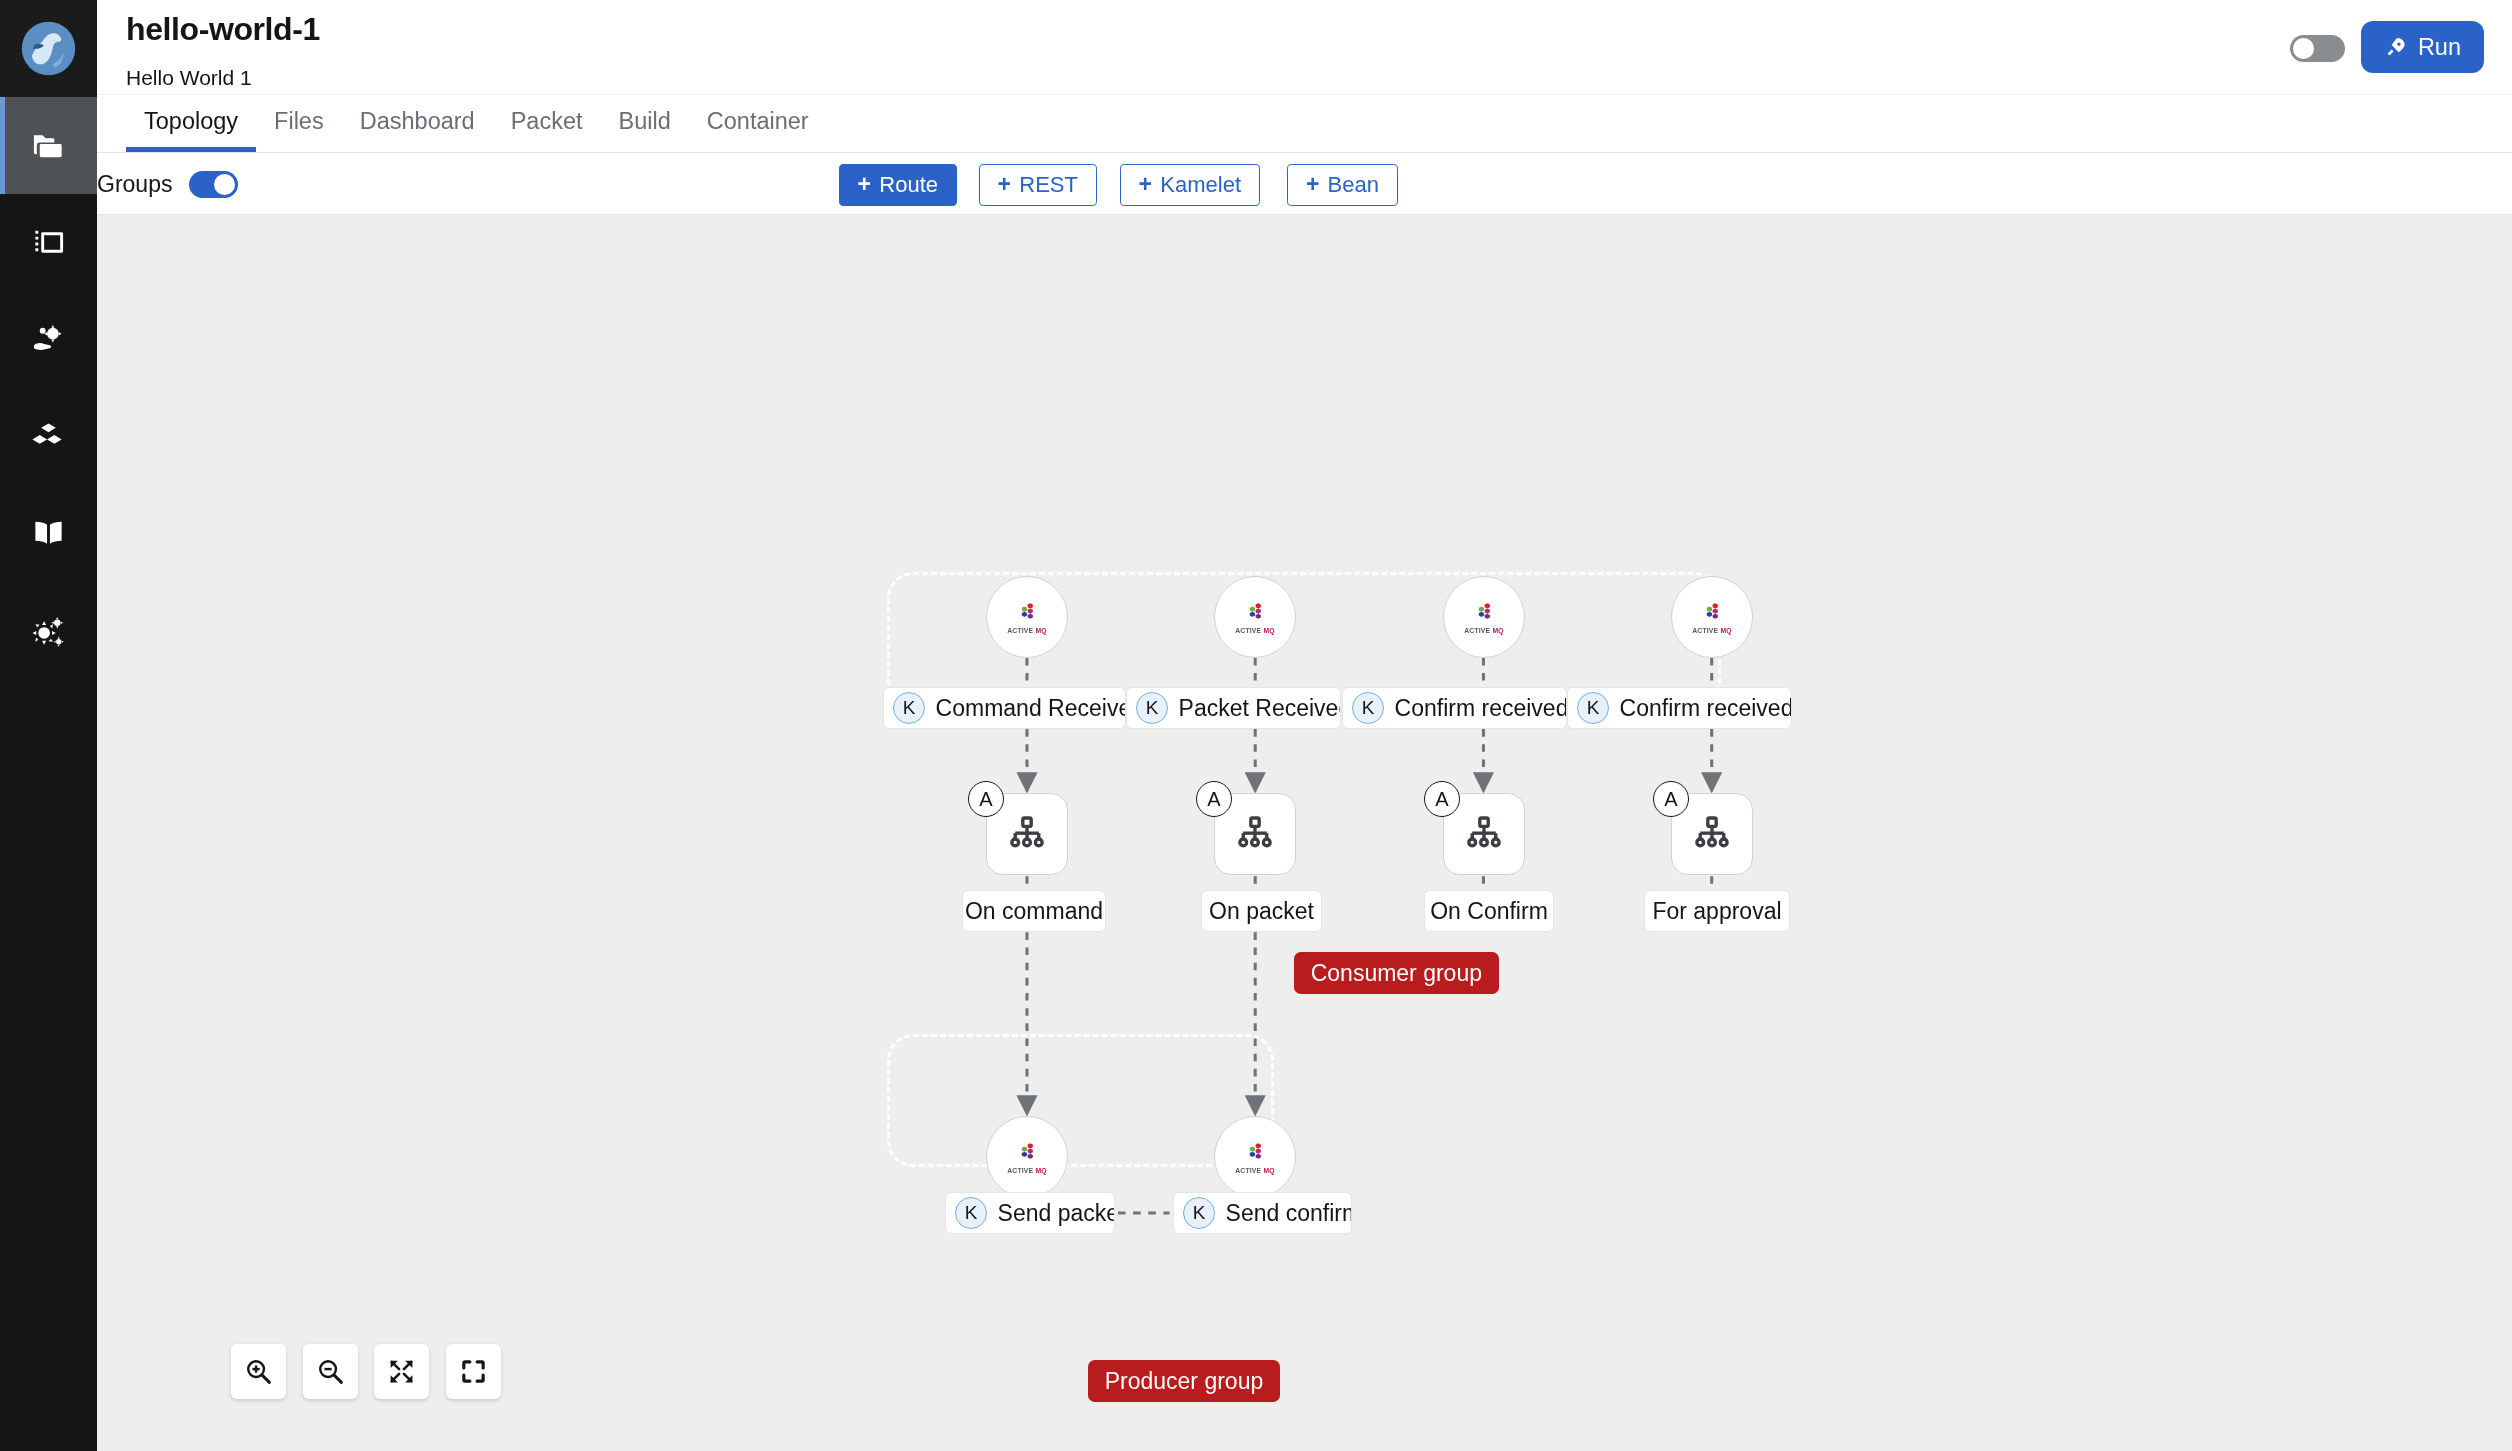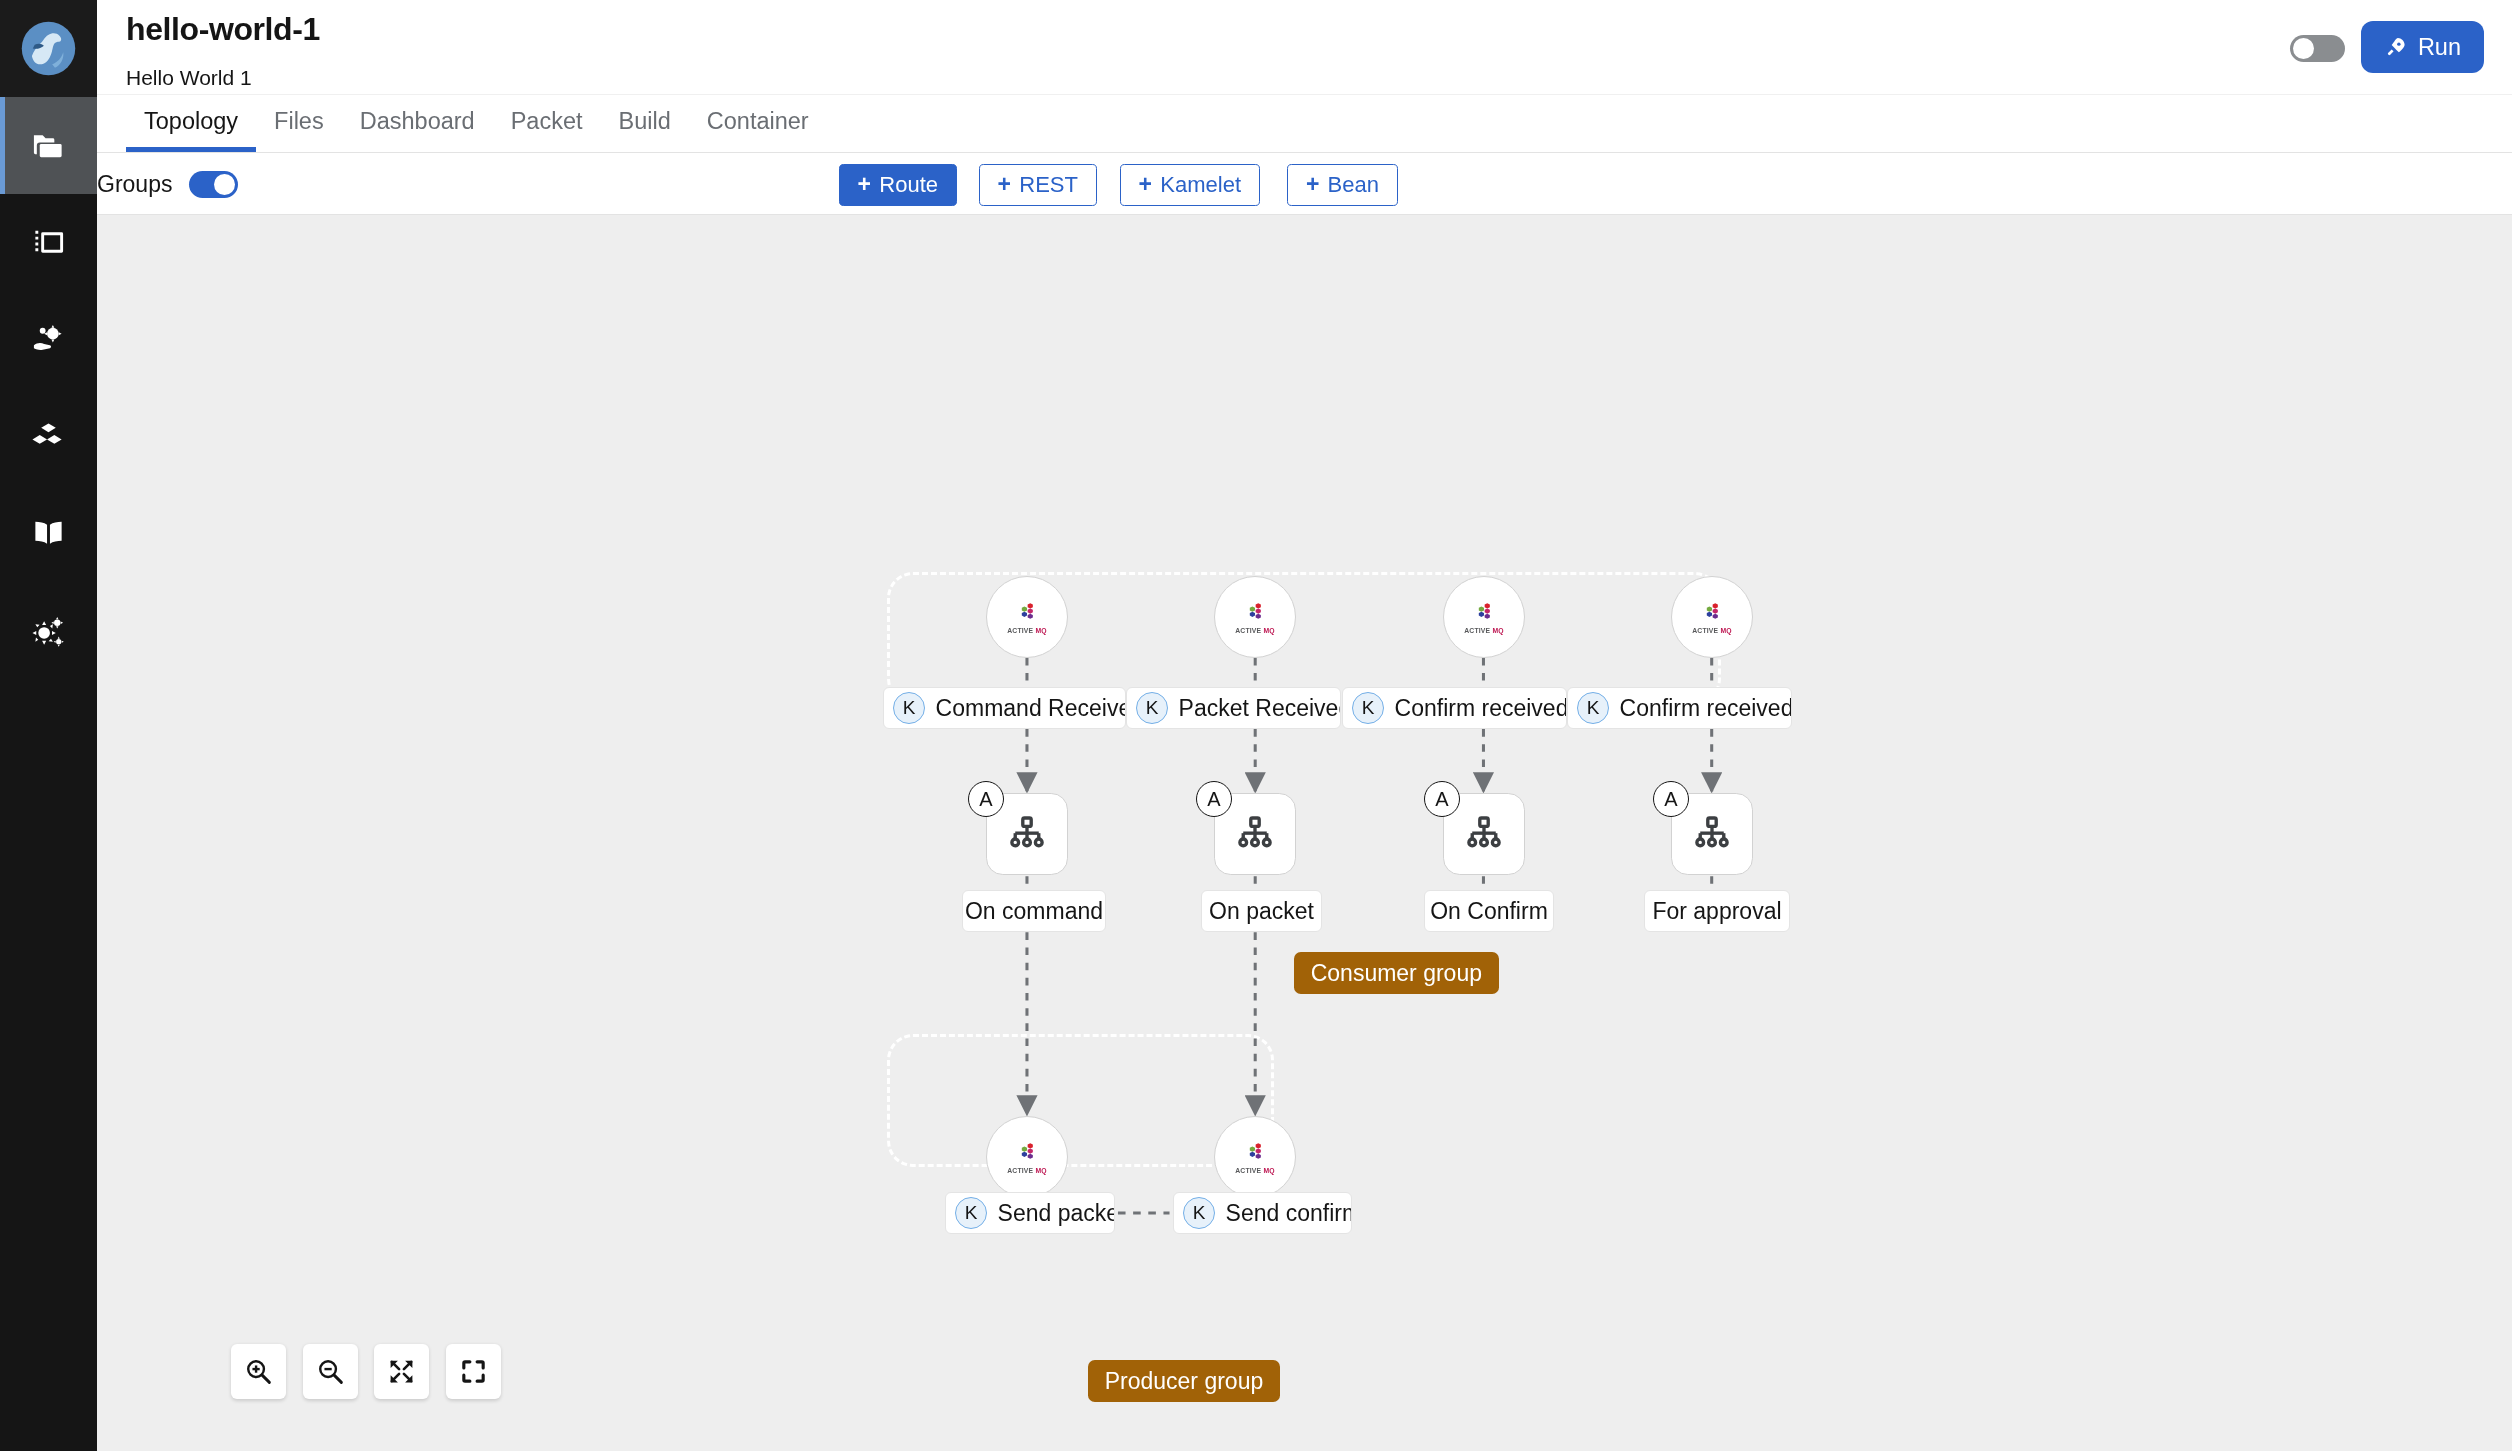--- a/index.html
+++ b/index.html
@@ -185,21 +185,21 @@
     background: #e7f1fa; border: 1.5px solid #73aee6;
     display: flex; align-items: center; justify-content: center;
     font-size: 19px; margin: 0 10.6px 0 9px;
   }
   .chip .chip-text { padding-right: 10.6px; }
   .chip.plain { justify-content: center; padding: 0 15px; }
 
   
   .tip {
     position: absolute; height: 42px;
-    background: #a16207; border-radius: 6.8px;
+    background: #b91c1c; border-radius: 6.8px;
     color: #ffffff; font-size: 23px;
     display: flex; align-items: center; padding: 0 16.7px;
     white-space: nowrap; z-index: 30;
   }
 
   
   #zoomctl { position: absolute; left: 134px; top: 1129px; display: flex; gap: 16.7px; z-index: 20; }
   .zbtn {
     width: 55px; height: 55px; background: #ffffff; border-radius: 6px;
     box-shadow: 0 1.5px 3.8px rgba(0,0,0,.14);

